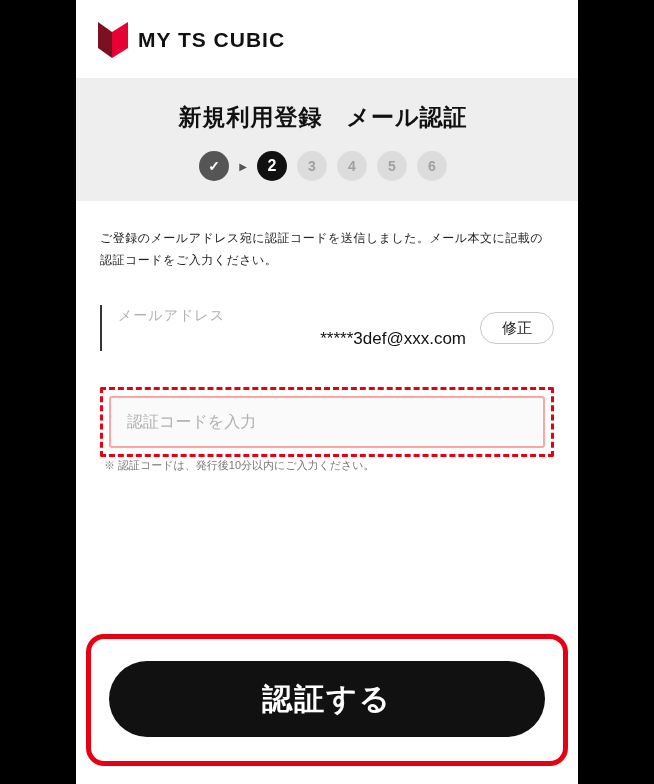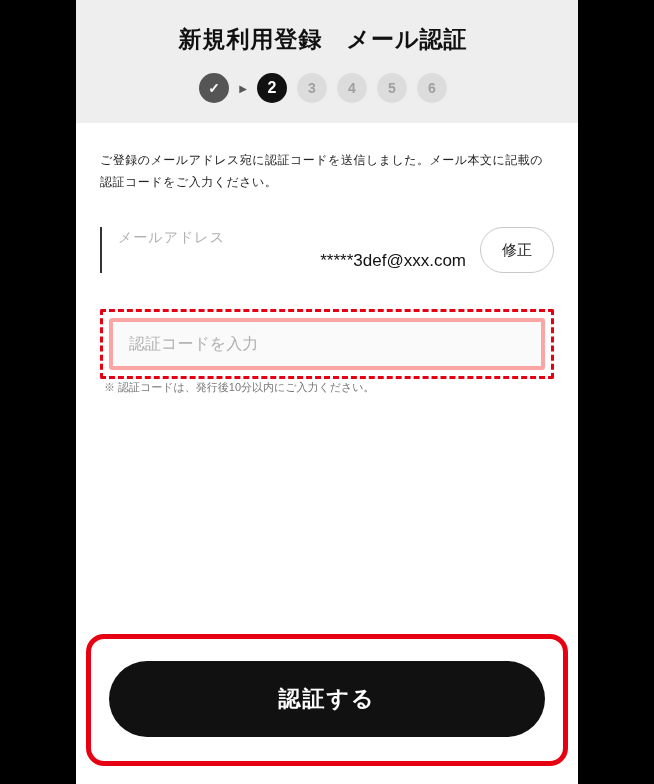--- a/index.html
+++ b/index.html
@@ -93,40 +93,40 @@
       color: #b0b0b0;
       letter-spacing: 1px;
     }
     .email-value {
       font-size: 17px;
       color: #111;
       margin-top: 4px;
       text-align: right;
     }
     .edit-btn {
-      width: 74px; height: 46px;
+      width: 74px; height: 32px;
       border-radius: 999px;
       border: 1px solid #c9c9c9;
       background: #fff;
       font-size: 15px;
       color: #222;
       cursor: pointer;
     }
 
     .code-wrap {
       margin-top: 36px;
       position: relative;
       padding: 6px;
       border: 3px dashed #e60012;
       border-radius: 2px;
     }
     .code-input {
       width: 100%;
       height: 52px;
-      border: 4px solid #fca5a5;
+      border: 2px solid #fca5a5;
       border-radius: 3px;
       padding: 0 16px;
       font-size: 16px;
       color: #333;
       background: #fafafa;
     }
     .code-input::placeholder { color: #b0b0b0; }
     .note {
       font-size: 11px;
       color: #777;
@@ -140,32 +140,41 @@
       border-radius: 18px;
       padding: 22px 18px 24px 18px;
       background: #fff;
     }
     .action-btn {
       width: 100%;
       height: 76px;
       border-radius: 999px;
       background: #111;
       color: #fff;
-      font-size: 22px;
+      font-size: 30px;
       font-weight: 700;
       border: none;
       cursor: pointer;
       letter-spacing: 2px;
     }
   </style>
 </head>
 <body>
 
 <div class="app">
 
+  <div class="header">
+    <span class="logo-icon">
+      <svg width="30" height="36" viewBox="0 0 30 36">
+        <polygon points="0,0 14,10 14,36 0,26" fill="#7a1020"></polygon>
+        <polygon points="14,10 30,0 30,26 14,36" fill="#e60033"></polygon>
+      </svg>
+    </span>
+    <span class="brand">MY TS CUBIC</span>
+  </div>
 
   <div class="title-bar">
     <div class="page-title">新規利用登録　メール認証</div>
     <div class="steps">
       <div class="step done">
         <span class="check-mark">✓</span>
       </div>
       <span class="step-arrow">▶</span>
       <div class="step current">2</div>
       <div class="step upcoming">3</div>

